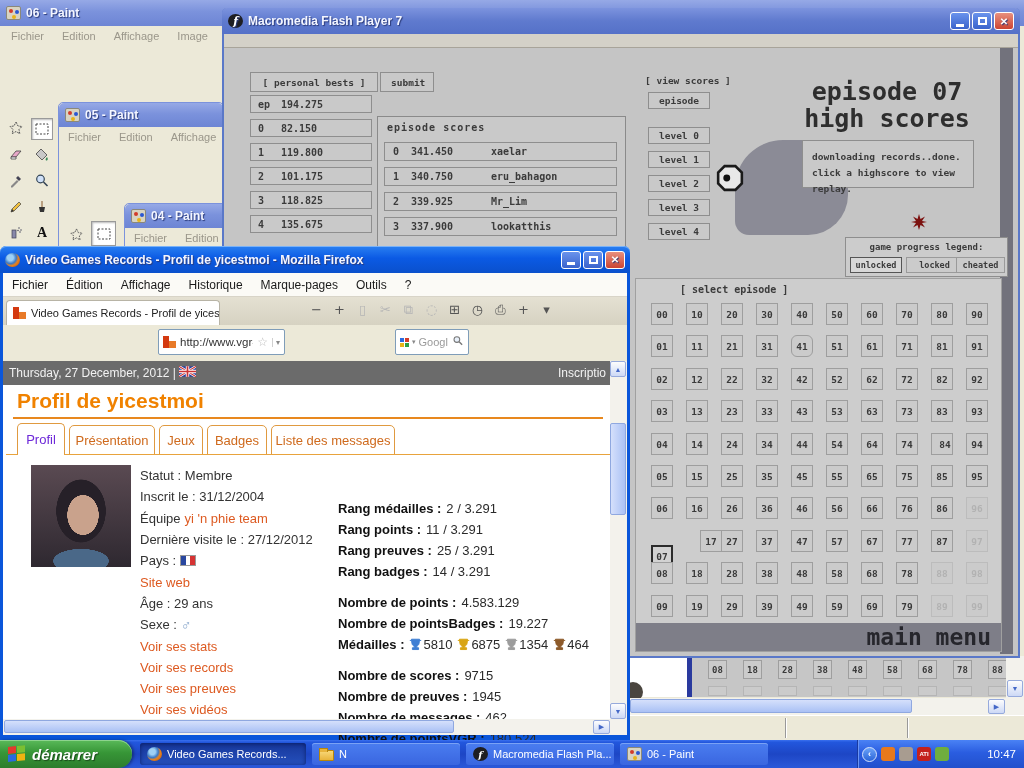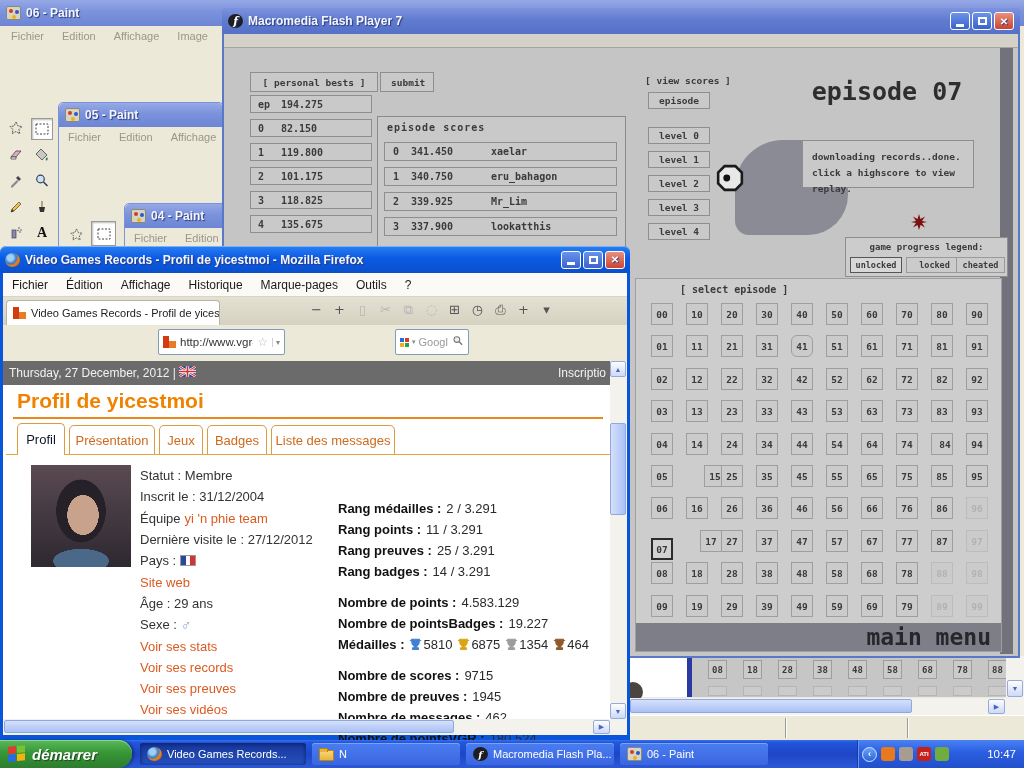--- a/index.html
+++ b/index.html
@@ -50,21 +50,21 @@
   .navbtn .nicon { font-size:12px; font-weight:bold; line-height:12px; }
   .olink { color:#dd5a21; cursor:pointer; }
   .info-line { height:21.3px; font:13px "Liberation Sans",sans-serif; color:#333; white-space:nowrap; display:flex; align-items:center; gap:4px; }
   .stat-line { height:21px; font:13px "Liberation Sans",sans-serif; color:#2a2a2a; white-space:nowrap; display:flex; align-items:center; gap:5px; }
   .stat-line b { color:#111; }
   .sp { height:10px; }
   .fr-flag { display:inline-block; width:16px; height:11px; border:1px solid #999; background:linear-gradient(90deg,#29479f 0 33%,#fff 33% 66%,#d63333 66% 100%); }
   .male { color:#8aa8cc; font-size:14px; }
   .medal { display:inline-flex; align-items:center; gap:1px; }
   .pagetab { position:absolute; top:176px; height:30px; border:1px solid #e09a40; border-radius:5px 5px 0 0; background:#fff; display:flex; align-items:center; justify-content:center; font:13px "Liberation Sans",sans-serif; color:#cf6a1d; }
-  .pagetab.active { top:174px; height:32px; color:#0f172a; border-bottom-color:#fff; }
+  .pagetab.active { top:174px; height:32px; color:#6d28d9; border-bottom-color:#fff; }
   .tabtool { width:23px; text-align:center; font:13px "DejaVu Sans",sans-serif; color:#555; }
   .tabtool.dim { color:#b5b5b5; }
 
   
   .sb-track { background:#f3f2ec; }
   .sb-btn { position:absolute; border:1px solid #96aadc; border-radius:2px; background:linear-gradient(180deg,#fdfdfd,#cdd9f6); color:#4468c8; font-size:7px; display:flex; align-items:center; justify-content:center; }
   .sb-thumb { position:absolute; border:1px solid #8fa8e0; border-radius:2px; background:linear-gradient(90deg,#d5e0fb,#aac1f5); }
   .sb-thumb.h { background:linear-gradient(180deg,#d5e0fb,#aac1f5); }
 
   
@@ -333,20 +333,21 @@
       <div class="abs" style="left:491px; top:116px; width:28px; height:28px;"><svg width="28" height="28" viewBox="0 0 26 26">
             <polygon points="8,2 18,2 24,8 24,18 18,24 8,24 2,18 2,8" fill="#e8e8e8" stroke="#1a1a1a" stroke-width="2.4"></polygon>
             <circle cx="10" cy="13" r="3.2" fill="#111"></circle>
           </svg></div>
       <div class="abs" style="left:686px; top:166px; width:16px; height:16px;"><svg width="16" height="16" viewBox="0 0 16 16">
             <path fill="#7c1210" d="M8 0l1.5 5L14 2.5 11 7l5 1-5 1 3 4.5L9.5 11 8 16l-1.5-5L2 13.5 5 9 0 8l5-1-3-4.5L6.5 5z"></path>
           </svg></div>
 
       <div class="gt" style="position:absolute; left:555px; top:30px; width:214px; text-align:center; font-size:25px; line-height:27px; color:#2e2e2e;">
         <div>episode 07</div>
+        <div>high scores</div>
       </div>
       <div class="gbox" style="left:577px; top:92px; width:172px; height:48px; padding:8px 0 0 9px; background:#c9c9c9;">
         <div class="gt" style="font-size:9.5px; line-height:16px;">downloading records..done.</div>
         <div class="gt" style="font-size:9.5px; line-height:16px;">click a highscore to view replay.</div>
       </div>
 
       <div class="gbox" style="left:620px; top:189px; width:163px; height:40px; background:#cccccc;">
         <div class="gt" style="position:absolute; left:0; top:4px; width:100%; text-align:center; font-size:9px;">game progress legend:</div>
         <div class="legend-item sel" style="position:absolute; left:4px; top:19px; width:52px;">unlocked</div>
         <div class="legend-item" style="position:absolute; left:60px; top:19px; width:57px;">locked</div>
@@ -400,40 +401,40 @@
             <div class="cell" style="left: 50px; top: 154px;">14</div>
             <div class="cell" style="left: 85px; top: 154px;">24</div>
             <div class="cell" style="left: 120px; top: 154px;">34</div>
             <div class="cell" style="left: 155px; top: 154px;">44</div>
             <div class="cell" style="left: 190px; top: 154px;">54</div>
             <div class="cell" style="left: 225px; top: 154px;">64</div>
             <div class="cell" style="left: 260px; top: 154px;">74</div>
             <div class="cell" style="left: 295px; top: 154px; padding-left: 6px;">84</div>
             <div class="cell" style="left: 330px; top: 154px;">94</div>
             <div class="cell" style="left: 15px; top: 186px;">05</div>
-            <div class="cell" style="left: 68px; top: 186px;">15</div>
+            <div class="cell" style="left: 50px; top: 186px;">15</div>
             <div class="cell" style="left: 85px; top: 186px;">25</div>
             <div class="cell" style="left: 120px; top: 186px;">35</div>
             <div class="cell" style="left: 155px; top: 186px;">45</div>
             <div class="cell" style="left: 190px; top: 186px;">55</div>
             <div class="cell" style="left: 225px; top: 186px;">65</div>
             <div class="cell" style="left: 260px; top: 186px;">75</div>
             <div class="cell" style="left: 295px; top: 186px;">85</div>
             <div class="cell" style="left: 330px; top: 186px;">95</div>
             <div class="cell" style="left: 15px; top: 218px;">06</div>
             <div class="cell" style="left: 50px; top: 218px;">16</div>
             <div class="cell" style="left: 85px; top: 218px;">26</div>
             <div class="cell" style="left: 120px; top: 218px;">36</div>
             <div class="cell" style="left: 155px; top: 218px;">46</div>
             <div class="cell" style="left: 190px; top: 218px;">56</div>
             <div class="cell" style="left: 225px; top: 218px;">66</div>
             <div class="cell" style="left: 260px; top: 218px;">76</div>
             <div class="cell" style="left: 295px; top: 218px;">86</div>
             <div class="cell locked" style="left: 330px; top: 218px;">96</div>
-            <div class="cell selected" style="left: 15px; top: 259px;">07</div>
+            <div class="cell selected" style="left: 15px; top: 266px;">07</div>
             <div class="cell" style="left: 36px; top: 251px; margin-left: 28px;">17</div>
             <div class="cell" style="left: 85px; top: 251px;">27</div>
             <div class="cell" style="left: 120px; top: 251px;">37</div>
             <div class="cell" style="left: 155px; top: 251px;">47</div>
             <div class="cell" style="left: 190px; top: 251px;">57</div>
             <div class="cell" style="left: 225px; top: 251px;">67</div>
             <div class="cell" style="left: 260px; top: 251px;">77</div>
             <div class="cell" style="left: 295px; top: 251px;">87</div>
             <div class="cell locked" style="left: 330px; top: 251px;">97</div>
             <div class="cell" style="left: 15px; top: 283px;">08</div>

